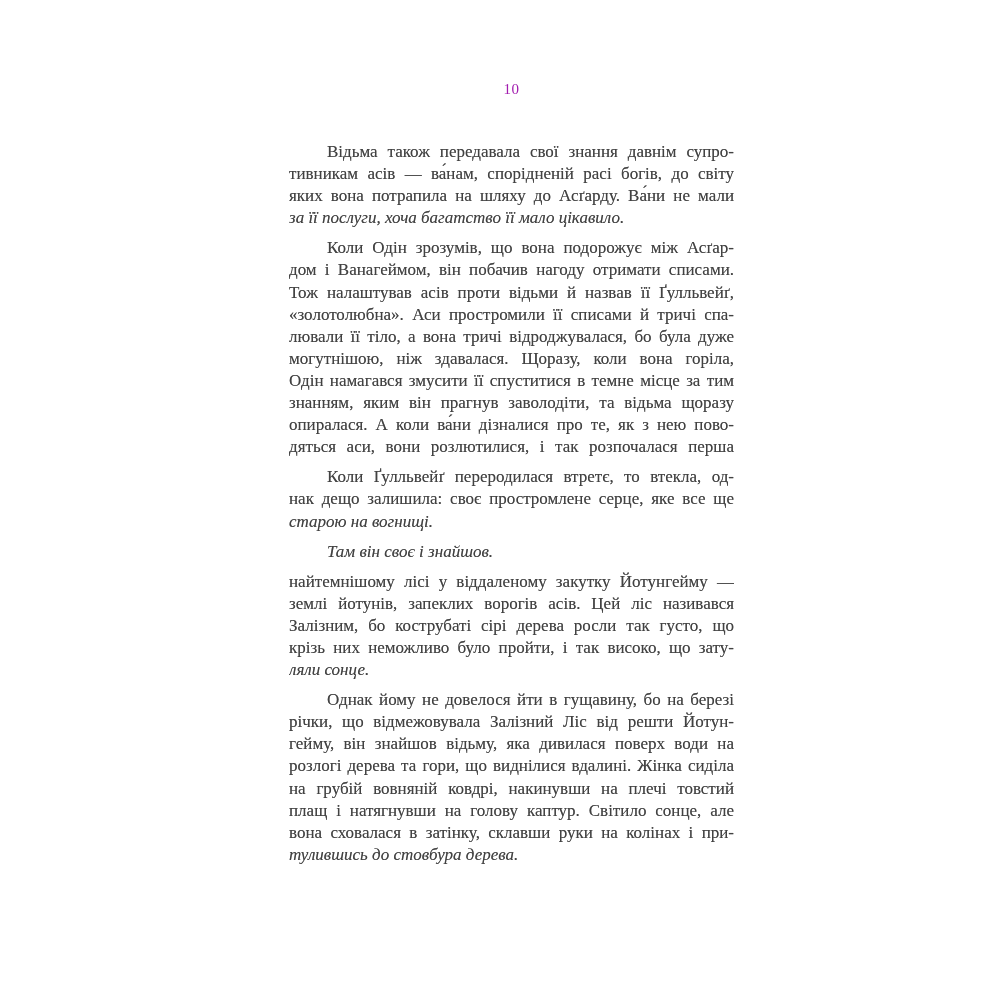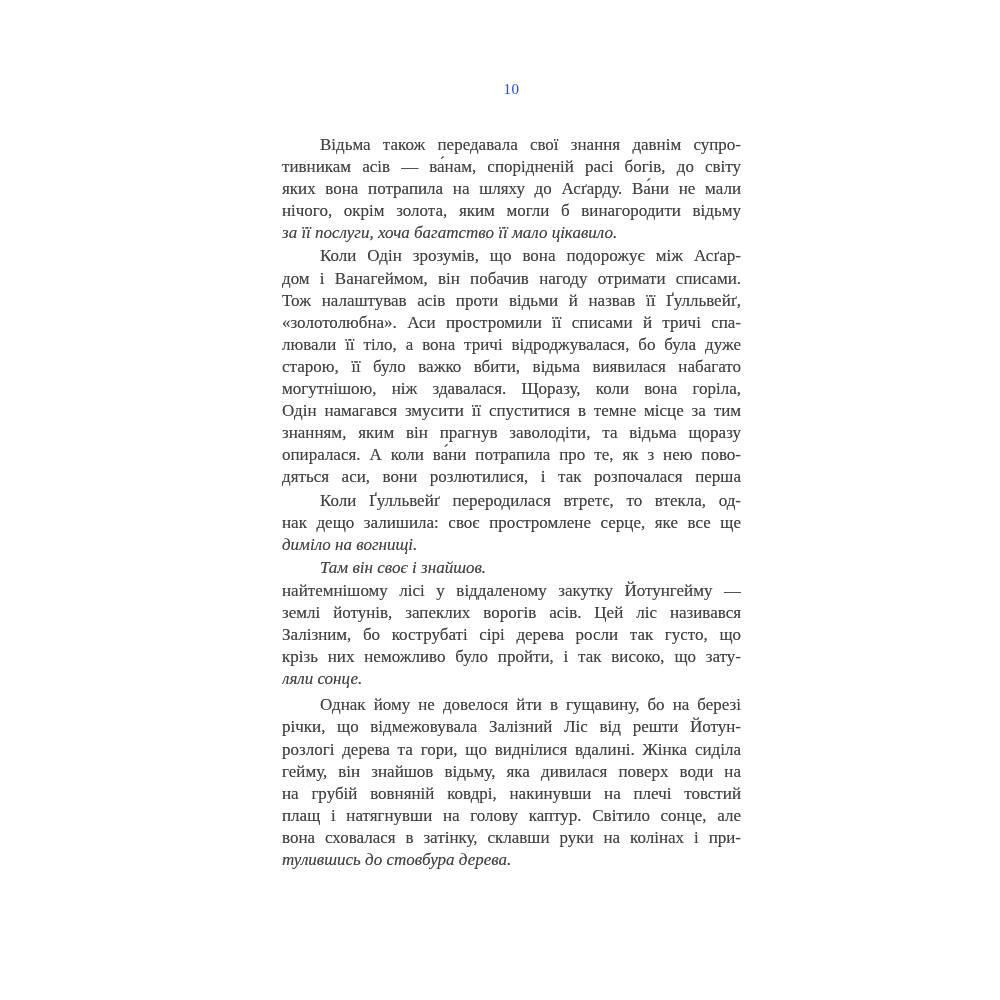--- a/index.html
+++ b/index.html
@@ -17,34 +17,34 @@
     background: #ffffff;
     font-family: "Liberation Serif", "DejaVu Serif", serif;
   }
   .page-number {
     position: absolute;
     top: 81px;
     left: 281px;
     width: 461px;
     text-align: center;
     font-size: 15px;
-    color: #1d4ed8;
+    color: #a21caf;
     letter-spacing: 0.5px;
   }
   .text-block {
     position: absolute;
     top: 133px;
     left: 281px;
     width: 461px;
     color: #424242;
     font-size: 17px;
     line-height: 22.1px;
     text-shadow: 0 0 0.6px rgba(66,66,66,0.55);
   }
-  .paragraph { margin: 1px; padding: 0; }
+  .paragraph { margin: 8px; padding: 0; }
   .paragraph.spaced-before { margin-top: 4px; }
   .line {
     white-space: nowrap;
     overflow: hidden;
     height: 22.1px;
     text-align: justify;
     text-align-last: justify;
   }
   .line.first { text-indent: 38px; }
   .line.end  { text-align-last: left; font-style: italic; }
@@ -55,61 +55,59 @@
 <div class="book-page">
 
   <div class="page-number">10</div>
 
   <div class="text-block">
 
     <div class="paragraph">
       <div class="line first">Відьма також передавала свої знання давнім супро-</div>
       <div class="line">тивникам асів — ва́нам, спорідненій расі богів, до світу</div>
       <div class="line">яких вона потрапила на шляху до Асґарду. Ва́ни не мали</div>
-      <div class="line">нічого, окрім золота, яким могли б винагородити відьму</div>
       <div class="line end">за її послуги, хоча багатство її мало цікавило.</div>
     </div>
 
     <div class="paragraph">
       <div class="line first">Коли Одін зрозумів, що вона подорожує між Асґар-</div>
       <div class="line">дом і Ванагеймом, він побачив нагоду отримати списами.</div>
       <div class="line">Тож налаштував асів проти відьми й назвав її Ґулльвейґ,</div>
       <div class="line">«золотолюбна». Аси простромили її списами й тричі спа-</div>
       <div class="line">лювали її тіло, а вона тричі відроджувалася, бо була дуже</div>
-      <div class="line">старою, її було важко вбити, відьма виявилася набагато</div>
       <div class="line">могутнішою, ніж здавалася. Щоразу, коли вона горіла,</div>
       <div class="line">Одін намагався змусити її спуститися в темне місце за тим</div>
       <div class="line">знанням, яким він прагнув заволодіти, та відьма щоразу</div>
-      <div class="line">опиралася. А коли ва́ни потрапила про те, як з нею пово-</div>
+      <div class="line">опиралася. А коли ва́ни дізналися про те, як з нею пово-</div>
       <div class="line">дяться аси, вони розлютилися, і так розпочалася перша</div>
     </div>
 
     <div class="paragraph">
       <div class="line first">Коли Ґулльвейґ переродилася втретє, то втекла, од-</div>
       <div class="line">нак дещо залишила: своє простромлене серце, яке все ще</div>
-      <div class="line end">диміло на вогнищі.</div>
+      <div class="line end">старою на вогнищі.</div>
     </div>
 
     <div class="paragraph">
       <div class="line first end">Там він своє і знайшов.</div>
     </div>
 
     <div class="paragraph">
       <div class="line">найтемнішому лісі у віддаленому закутку Йотунгейму —</div>
       <div class="line">землі йотунів, запеклих ворогів асів. Цей ліс називався</div>
       <div class="line">Залізним, бо кострубаті сірі дерева росли так густо, що</div>
       <div class="line">крізь них неможливо було пройти, і так високо, що зату-</div>
       <div class="line end">ляли сонце.</div>
     </div>
 
     <div class="paragraph spaced-before">
       <div class="line first">Однак йому не довелося йти в гущавину, бо на березі</div>
       <div class="line">річки, що відмежовувала Залізний Ліс від решти Йотун-</div>
+      <div class="line">гейму, він знайшов відьму, яка дивилася поверх води на</div>
       <div class="line">розлогі дерева та гори, що виднілися вдалині. Жінка сиділа</div>
-      <div class="line">гейму, він знайшов відьму, яка дивилася поверх води на</div>
       <div class="line">на грубій вовняній ковдрі, накинувши на плечі товстий</div>
       <div class="line">плащ і натягнувши на голову каптур. Світило сонце, але</div>
       <div class="line">вона сховалася в затінку, склавши руки на колінах і при-</div>
       <div class="line end">тулившись до стовбура дерева.</div>
     </div>
 
   </div>
 </div>
 
 </body></html>

